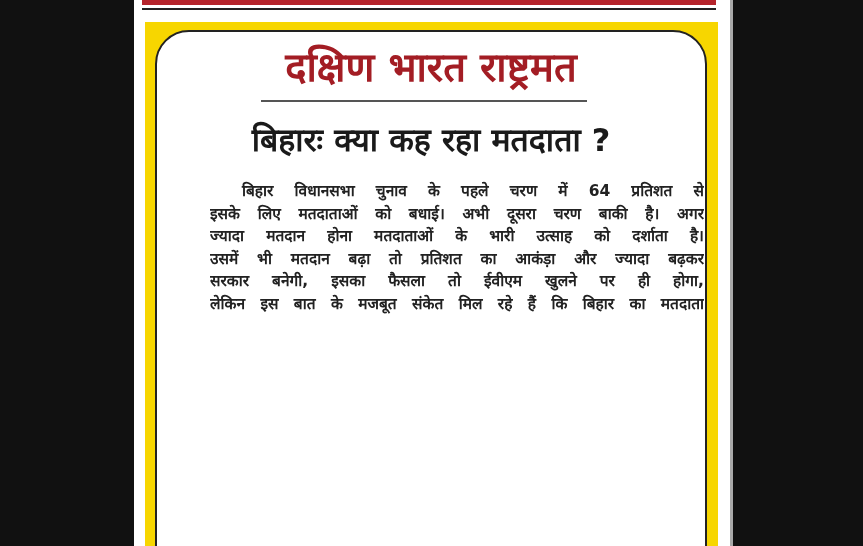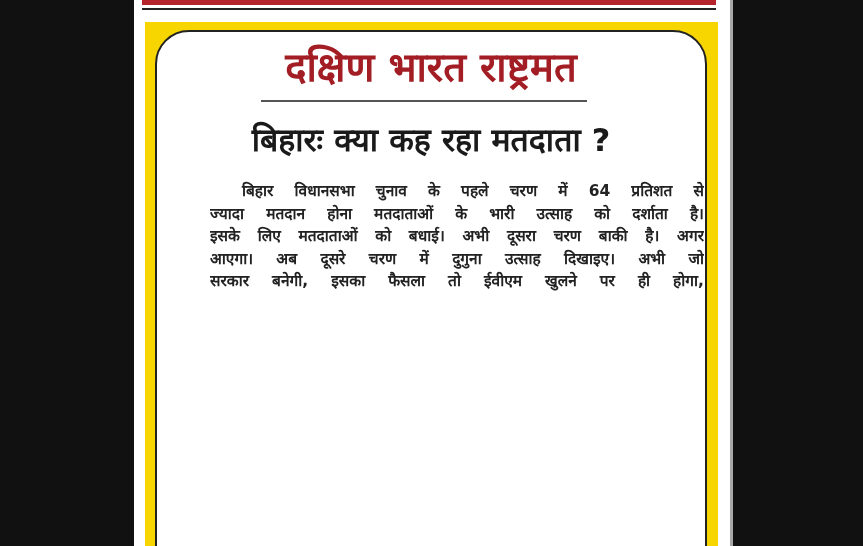--- a/index.html
+++ b/index.html
@@ -127,21 +127,22 @@
     <div class="top-black-rule"></div>
 
     <div class="yellow-box">
       <div class="card">
         <div class="masthead">दक्षिण भारत राष्ट्रमत</div>
         <div class="masthead-underline"></div>
         <div class="headline">बिहारः क्या कह रहा मतदाता ?</div>
 
         <div class="article-body">
           <span class="article-line indent">बिहार विधानसभा चुनाव के पहले चरण में 64 प्रतिशत से</span>
+          <span class="article-line">इसके लिए मतदाताओं को बधाई। अभी दूसरा चरण बाकी है। अगर</span>
           <span class="article-line">ज्यादा मतदान होना मतदाताओं के भारी उत्साह को दर्शाता है।</span>
-          <span class="article-line">इसके लिए मतदाताओं को बधाई। अभी दूसरा चरण बाकी है। अगर</span>
-          <span class="article-line">आएगा। अब दूसरे चरण में दुगुना उत्साह दिखाइए। अभी जो</span>
+          <span class="article-line">उसमें भी मतदान बढ़ा तो प्रतिशत का आकंड़ा और ज्यादा बढ़कर</span>
           <span class="article-line">सरकार बनेगी, इसका फैसला तो ईवीएम खुलने पर ही होगा,</span>
+          <span class="article-line">लेकिन इस बात के मजबूत संकेत मिल रहे हैं कि बिहार का मतदाता</span>
         </div>
       </div>
     </div>
   </div>
 </div>
 
 </body></html>

